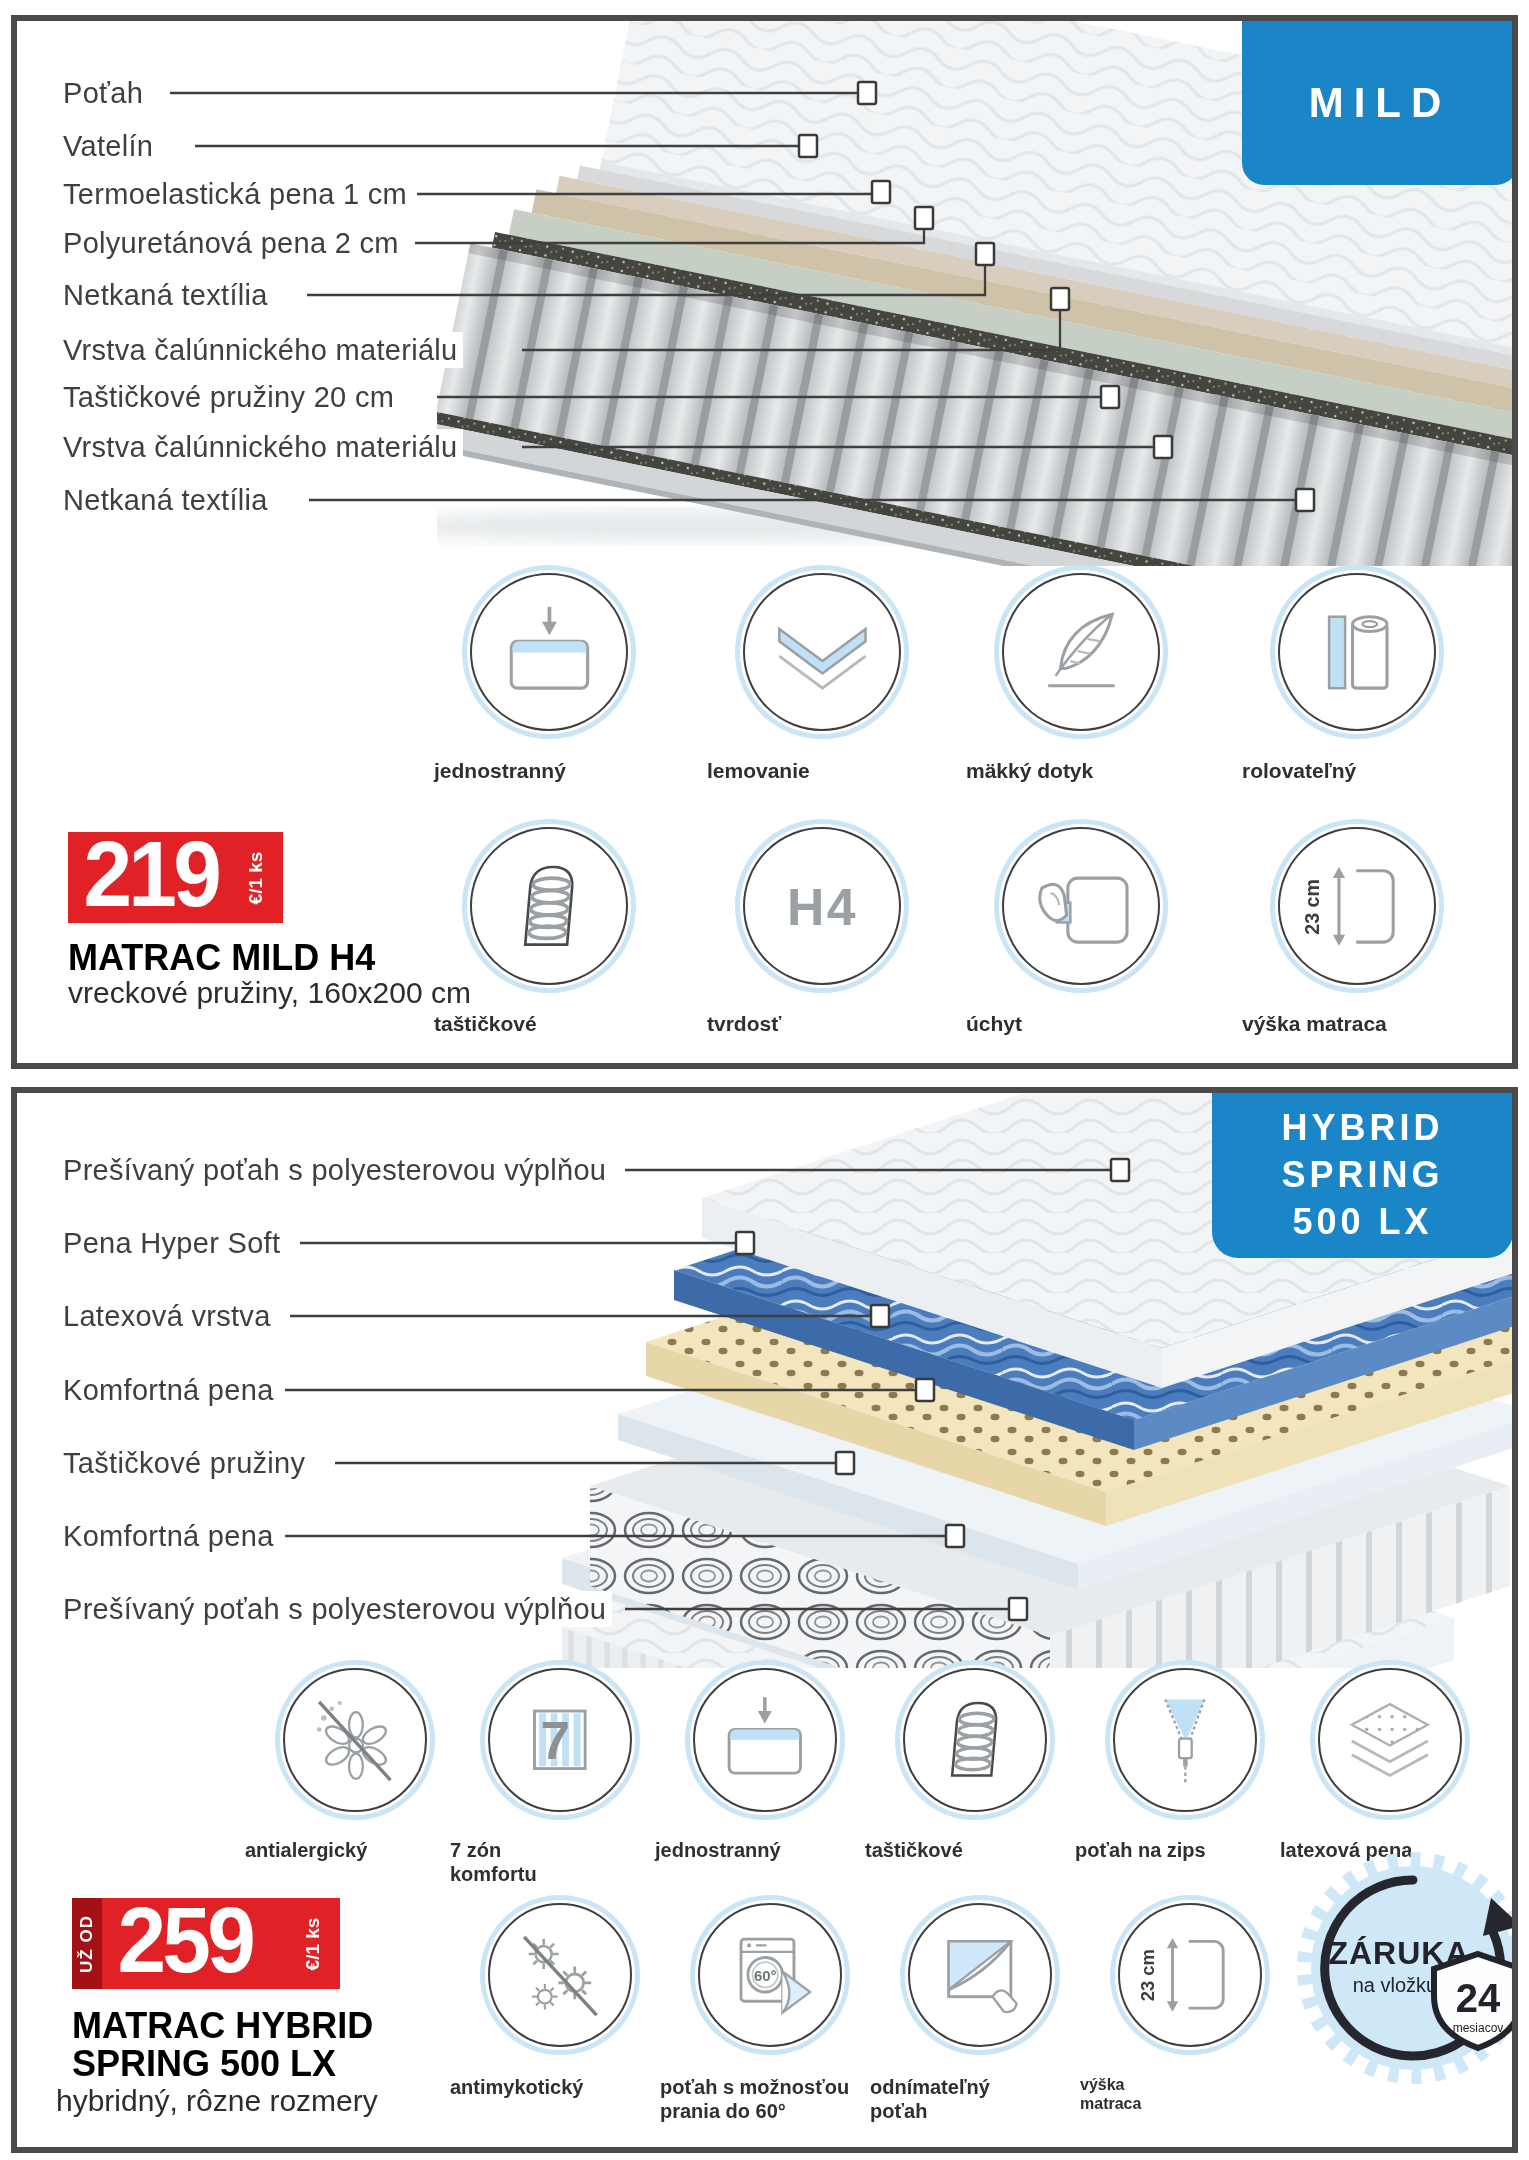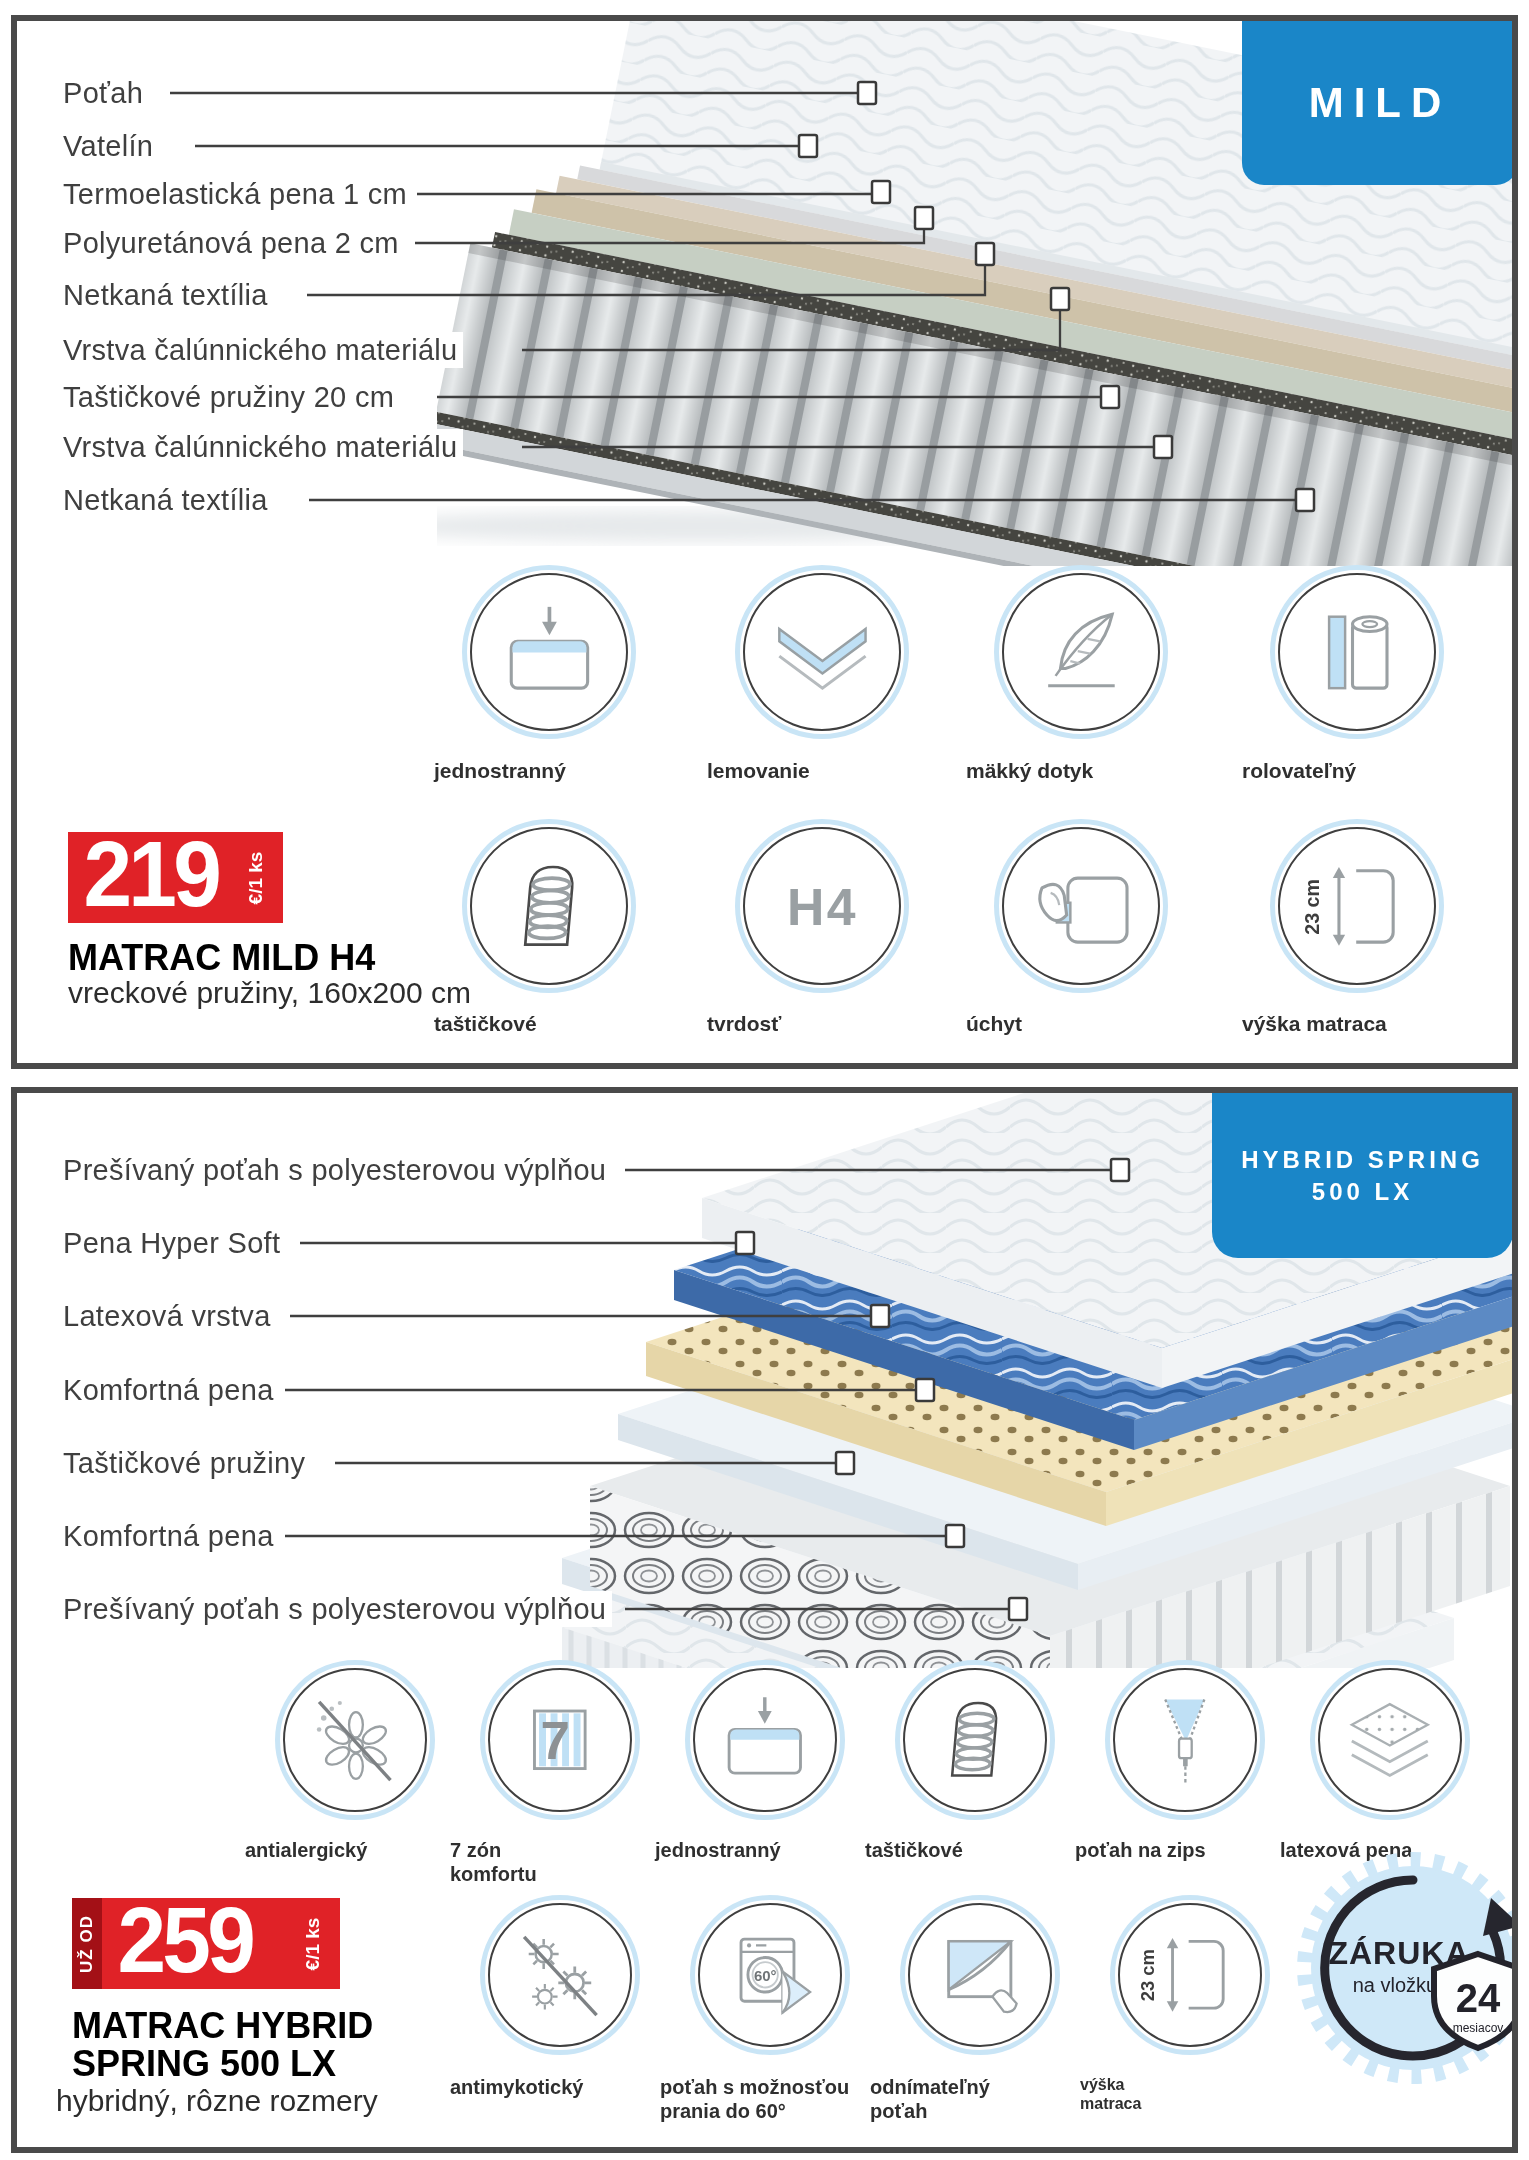--- a/index.html
+++ b/index.html
@@ -13,21 +13,21 @@
   .art1{left:420px;top:0;width:1075px;height:545px;}
   .art2{left:545px;top:0;width:950px;height:575px;}
   .leaders{position:absolute;left:0;top:0;z-index:6;}
   .llabel{position:absolute;left:46px;font-size:29px;line-height:36px;letter-spacing:.3px;
           color:#3f3f3f;white-space:nowrap;z-index:7;background:#fff;padding-right:6px;}
   .badge{position:absolute;background:#1a86c8;color:#fff;display:flex;align-items:center;
          justify-content:center;text-align:center;z-index:8;}
   .badge1{left:1208px;top:0;width:276px;height:164px;border-radius:0 0 22px 22px;
           font-size:42px;font-weight:600;letter-spacing:10px;margin-left:17px;}
   .badge2{left:1195px;top:0;width:301px;height:165px;border-radius:0 0 26px 26px;
-          font-size:24px;font-weight:600;letter-spacing:4px;line-height:1.3;flex-direction:column;text-align:center;}
+          font-size:36px;font-weight:600;letter-spacing:4px;line-height:1.3;flex-direction:column;text-align:center;}
   .fcirc{position:absolute;border-radius:50%;border:5px solid #c9e5f6;background:#fff;
          box-sizing:border-box;z-index:4;}
   .fcirc .inner{position:absolute;left:3px;top:3px;right:3px;bottom:3px;border:2px solid #3f3f3f;
          border-radius:50%;display:flex;align-items:center;justify-content:center;}
   .fcirc svg{width:72%;height:72%;}
   .big .inner svg{width:74%;height:74%;}
   .flabel{position:absolute;text-align:left;font-size:21px;font-weight:bold;color:#2f2f2f;
           line-height:1.2;white-space:pre-line;z-index:4;}
   .pricebox{position:absolute;background:#e02227;z-index:5;}
   .pnum{position:absolute;left:12px;top:50%;transform:translateY(-54%) scaleX(.95);

